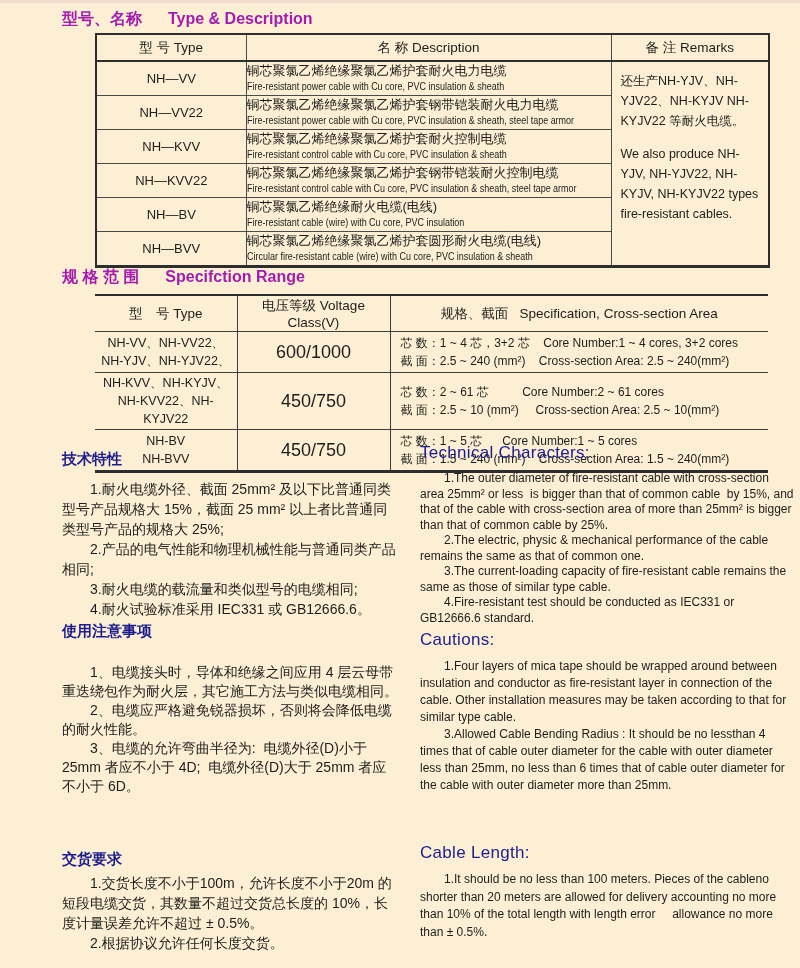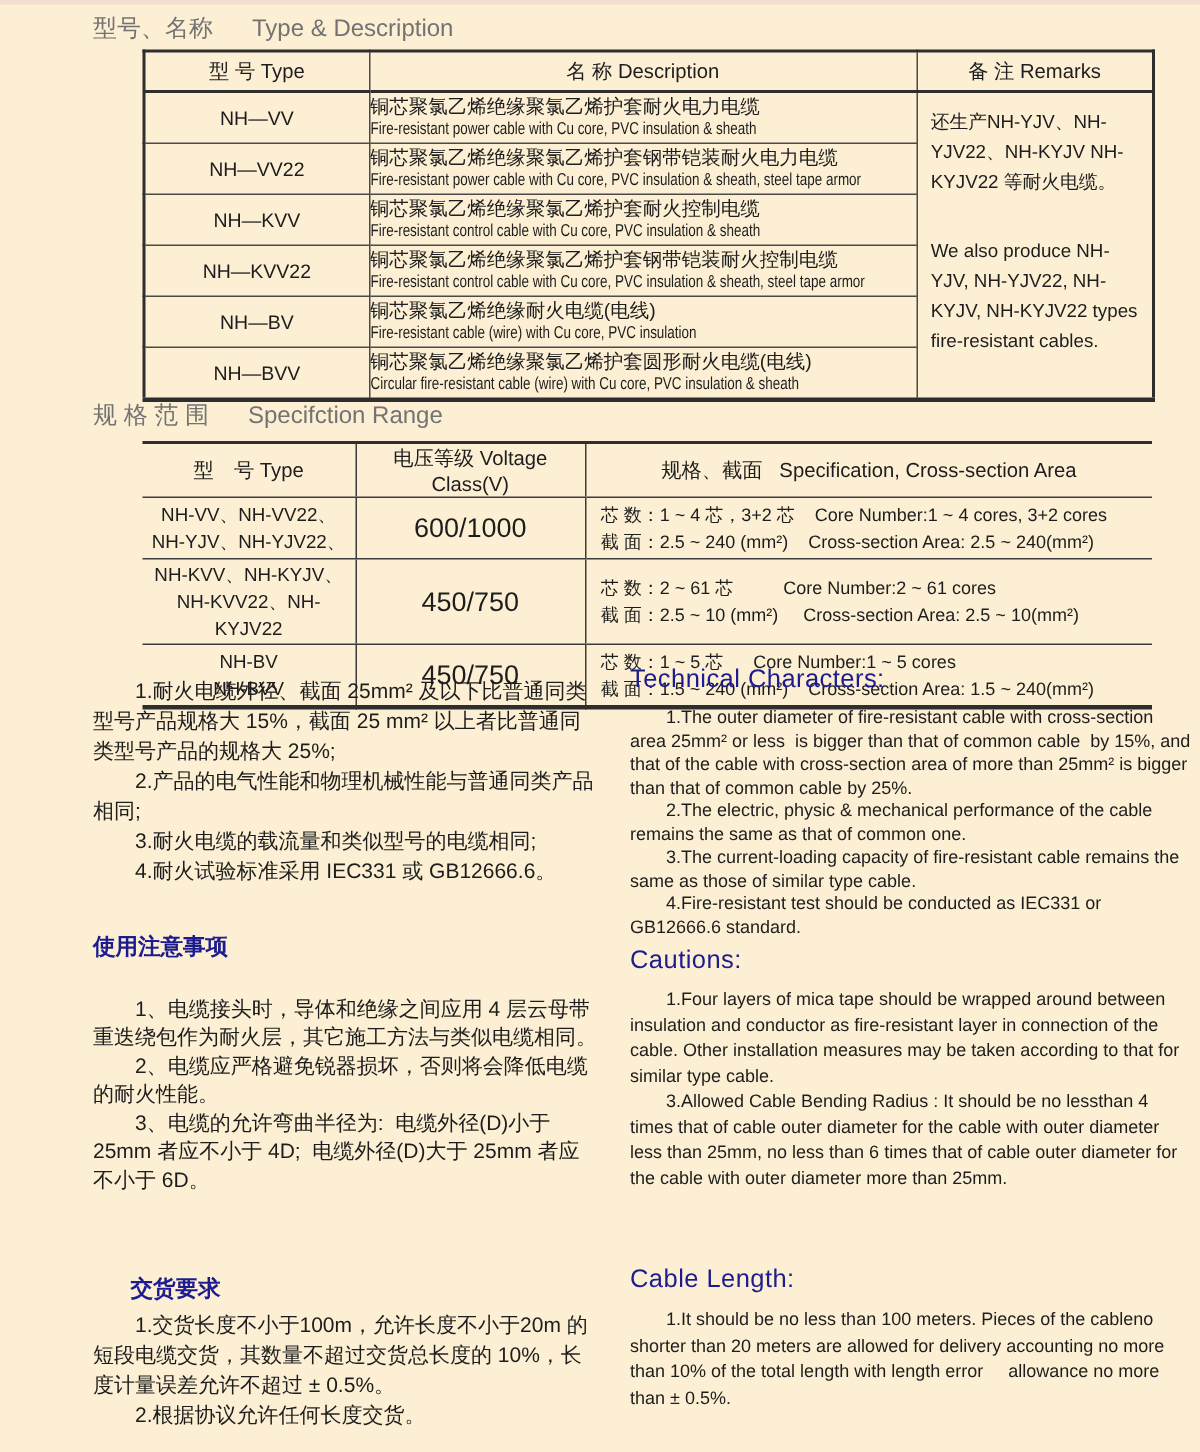--- a/index.html
+++ b/index.html
@@ -5,39 +5,39 @@
   html,body { margin:0; padding:0; }
   .page {
     position:relative; width:800px; height:968px;
     background:#fcefd3;
     font-family:"Liberation Sans","DejaVu Sans",sans-serif;
     color:#1d1d1d; overflow:hidden;
   }
   .topline { position:absolute; top:0; left:0; width:800px; height:3px; background:#f6ddd2; }
 
   
-  .sec-title { position:absolute; font-weight:normal; color:#737373; white-space:nowrap; }
+  .sec-title { position:absolute; font-weight:bold; color:#a21caf; white-space:nowrap; }
   .sec-title .cn { font-size:16px; }
   .sec-title .en { font-size:16px; margin-left:26px; }
   .sub-title-cn { font-weight:bold; color:#1c1c90; font-size:15px; margin:0 0 10px 0; }
   .sub-title-en { font-weight:normal; color:#1c1c90; font-size:17px; margin:0 0 8px 0; letter-spacing:.3px; }
 
   
   table { border-collapse:collapse; table-layout:fixed; position:absolute; background:transparent; }
   .t1 { left:95px; top:33px; width:673px; border:2px solid #2e2e2e; border-bottom-width:3px; }
   .t1 th, .t1 td { border:1px solid #4a4a4a; }
   .t1 th { border-bottom:2px solid #2e2e2e; height:23px; font-weight:normal; font-size:13.5px; }
   .t1 tr.row { height:33px; }
   .tcell { text-align:center; font-size:13px; }
   .dcell { padding:1px 0; overflow:hidden; vertical-align:middle; }
   .dcell .cn { font-size:13px; line-height:16px; white-space:nowrap; }
   .dcell .en { font-size:11.5px; line-height:15px; white-space:nowrap; transform:scaleX(.78); transform-origin:0 50%; }
   .rcell { vertical-align:top; padding:9px 7px 0 9px; font-size:12.5px; line-height:20px; }
   .rcell p { margin:0; }
-  .rcell .r-en { margin-top:26px; }
+  .rcell .r-en { margin-top:13px; }
 
   .t2 { left:95px; top:294px; width:673px; border-top:2px solid #2e2e2e; border-bottom:3px solid #2e2e2e; }
   .t2 th { height:24px; font-weight:normal; font-size:13.5px; border-bottom:1px solid #3c3c3c; white-space:pre-wrap; }
   .t2 td { border-bottom:1px solid #3c3c3c; }
   .t2 tr:last-child td { border-bottom:none; }
   .t2 .vline { border-left:1px solid #3c3c3c; }
   .t2 tr.row { height:40px; }
   .t2c-type { text-align:center; font-size:12.5px; line-height:18px; }
   .t2c-volt { text-align:center; font-size:18px; }
   .t2c-spec { padding:2px 4px 2px 10px; overflow:hidden; }
@@ -49,21 +49,21 @@
   .blk-en p { margin:0; font-size:12px; text-indent:2em; white-space:pre-wrap; }
   #tech-cn { left:62px; top:450px; width:338px; }
   #tech-en { left:420px; top:443px; width:374px; }
   #tech-en p { line-height:15.5px; }
   #caution-cn { left:62px; top:622px; width:338px; }
   #caution-cn .sub-title-cn { margin-bottom:22px; }
   #caution-cn p { line-height:19px; }
   #caution-en { left:420px; top:630px; width:376px; }
   #caution-en p { line-height:17px; }
   #delivery-cn { left:62px; top:850px; width:338px; }
-  #delivery-cn .sub-title-cn { margin-bottom:4px;margin-left:25px; }
+  #delivery-cn .sub-title-cn { margin-bottom:4px; }
   #delivery-cn p { line-height:20px; }
   #delivery-en { left:420px; top:843px; width:376px; }
   #delivery-en p { line-height:17.5px; }
 </style>
 </head>
 <body>
 
 <div class="page">
   <div class="topline"></div>
 
@@ -178,20 +178,21 @@
       <td class="t2c-volt vline">450/750</td>
       <td class="t2c-spec vline">
         <div>芯 数：1 ~ 5 芯      Core Number:1 ~ 5 cores</div>
         <div>截 面：1.5 ~ 240 (mm²)    Cross-section Area: 1.5 ~ 240(mm²)</div>
       </td>
     </tr>
   </tbody>
     </table>
 
   <div id="tech-cn" class="block blk-cn">
+    <h3 class="sub-title-cn">技术特性</h3>
     <p>1.耐火电缆外径、截面 25mm² 及以下比普通同类型号产品规格大 15%，截面 25 mm² 以上者比普通同类型号产品的规格大 25%;</p>
     <p>2.产品的电气性能和物理机械性能与普通同类产品相同;</p>
     <p>3.耐火电缆的载流量和类似型号的电缆相同;</p>
     <p>4.耐火试验标准采用 IEC331 或 GB12666.6。</p>
   </div>
 
   <div id="tech-en" class="block blk-en">
     <h3 class="sub-title-en">Technical Characters:</h3>
     <p>1.The outer diameter of fire-resistant cable with cross-section area 25mm² or less  is bigger than that of common cable  by 15%, and that of the cable with cross-section area of more than 25mm² is bigger than that of common cable by 25%.</p>
     <p>2.The electric, physic &amp; mechanical performance of the cable remains the same as that of common one.</p>

